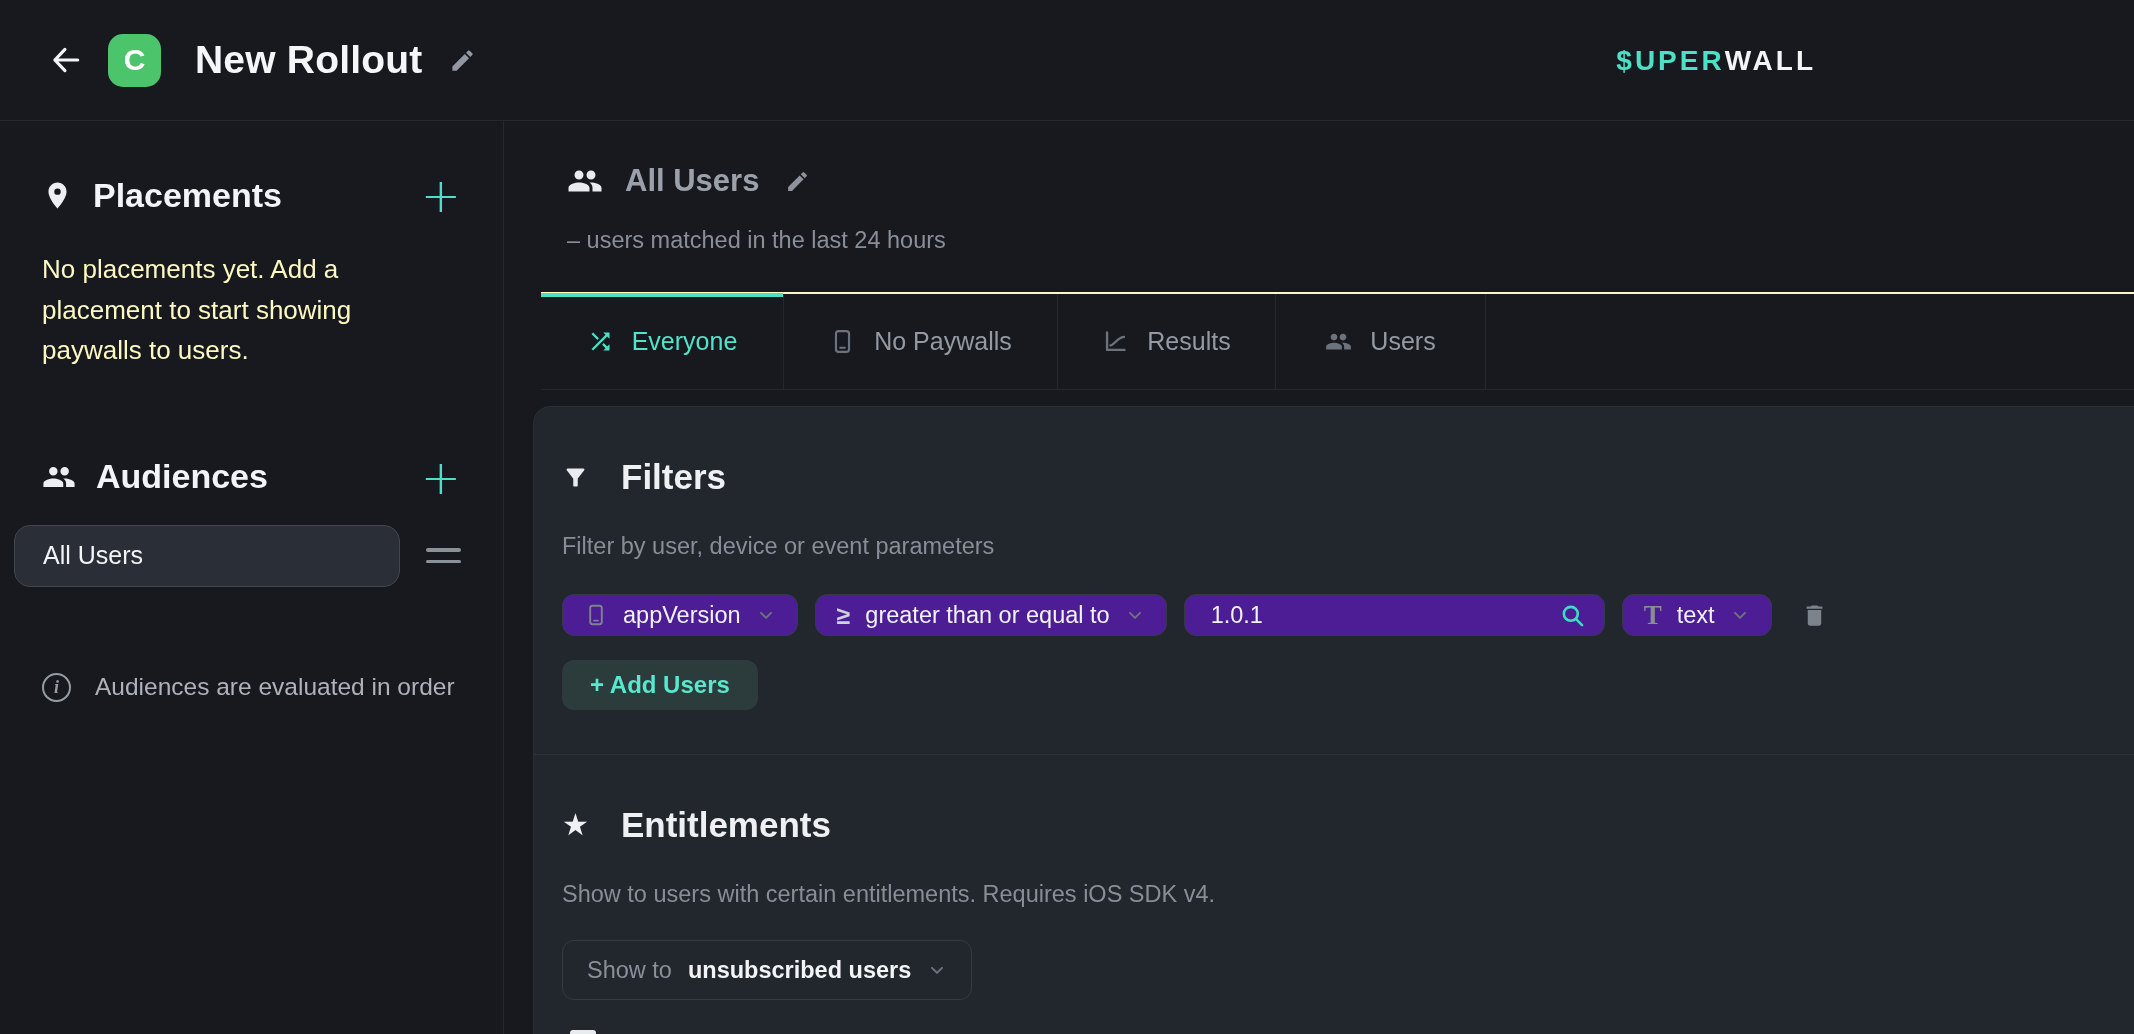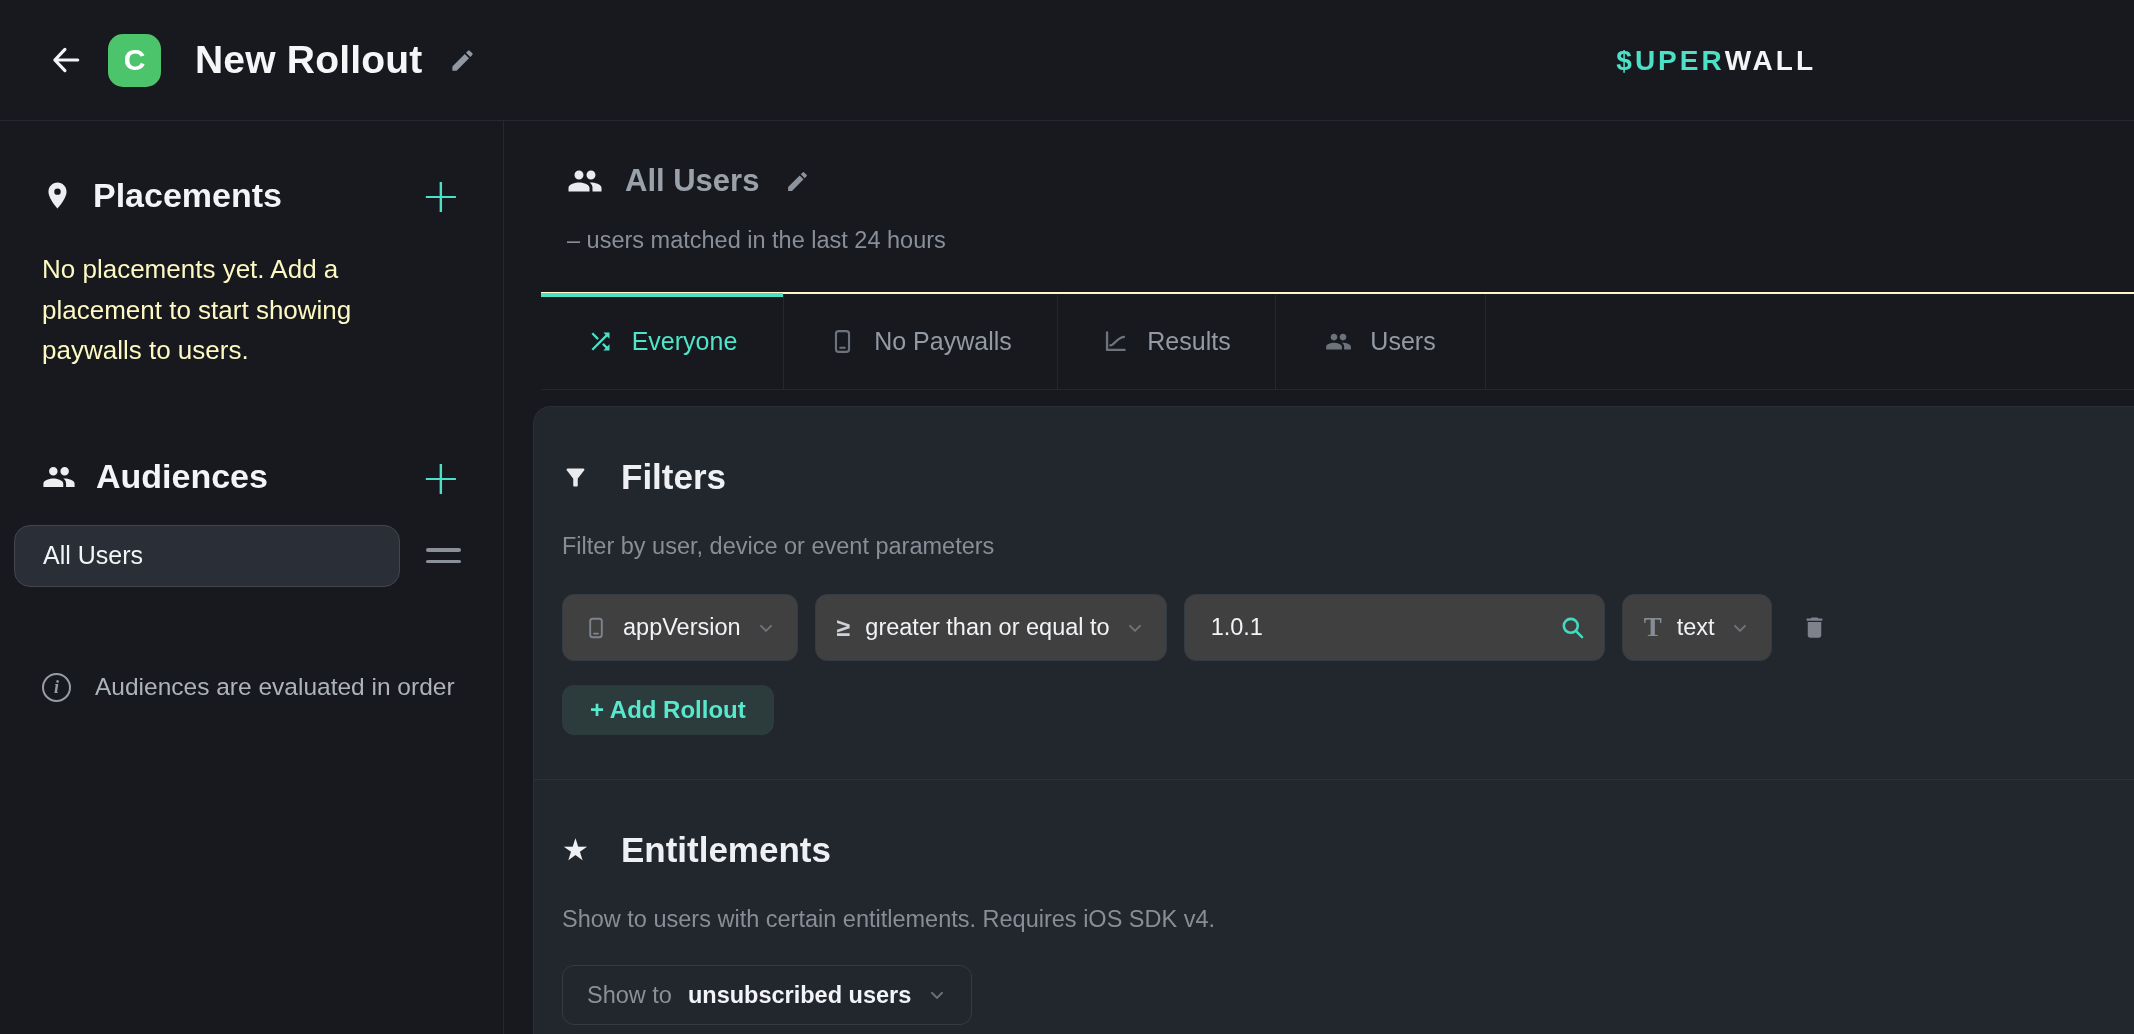--- a/index.html
+++ b/index.html
@@ -84,22 +84,22 @@
   .panel-section { padding-left:28px; }
   .sec-head { display:flex; align-items:center; gap:18px; }
   .sec-head h3 { margin:14px; font-size:35px; font-weight:600; color:#eef0f3; }
   .sec-head .sec-icon { color:#e9ebee; }
   .star-glyph { font-size:30px; color:#eef0f3; line-height:1; }
   .sec-sub { margin:22px 0 0 0; font-size:23.5px; color:#888e98; }
   .filters-section { padding-top:36px; }
 
   .filter-row { display:flex; align-items:center; gap:17px; margin-top:34px; }
   .control {
-    height:67px; display:inline-flex; align-items:center; gap:15px; padding:0 21px;
-    background:#404040; border:1px solid #353b43; border-radius:12px;
+    height:42px; display:inline-flex; align-items:center; gap:15px; padding:0 21px;
+    background:#4c1d95; border:1px solid #353b43; border-radius:12px;
     font-size:23.5px; color:#f0f2f5; cursor:pointer;
   }
   .control .ctl-icon { color:#7d838d; }
   .control .chev { color:#6d737d; }
   .ctl-label { font-weight:500; }
   .op-symbol { font-size:25px; font-weight:600; color:#cfd3d9; }
   .value-control { width:421px; justify-content:space-between; padding:0 18px 0 24px; cursor:text; }
   .value-control input { flex:1; min-width:0; background:none; border:none; outline:none;
     color:#f2f4f7; font-size:23.5px; font-family:inherit; font-weight:500; }
   .search-icon { color:#3fdcc3; }
@@ -300,21 +300,21 @@
                 <use href="#i-chevron-down"></use>
               </svg>
           </div>
           <button class="trash-btn">
             <svg width="27" height="27">
                 <use href="#i-trash"></use>
               </svg>
           </button>
         </div>
 
-        <button class="add-filter-btn">+ Add Rollout</button>
+        <button class="add-filter-btn">+ Add Users</button>
       </div>
 
       <div class="divider"></div>
 
       <div class="panel-section ent-section">
         <div class="sec-head">
           <span class="star-glyph">★</span>
           <h3>Entitlements</h3>
         </div>
         <p class="sec-sub">Show to users with certain entitlements. Requires iOS SDK v4.</p>

